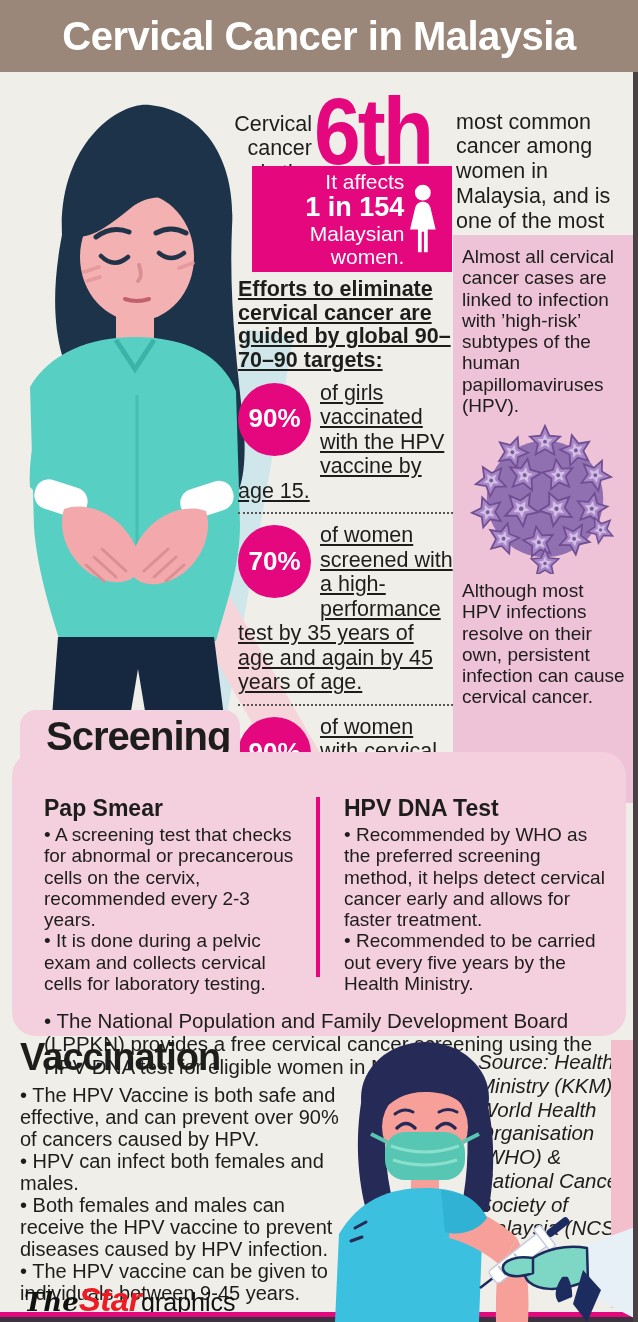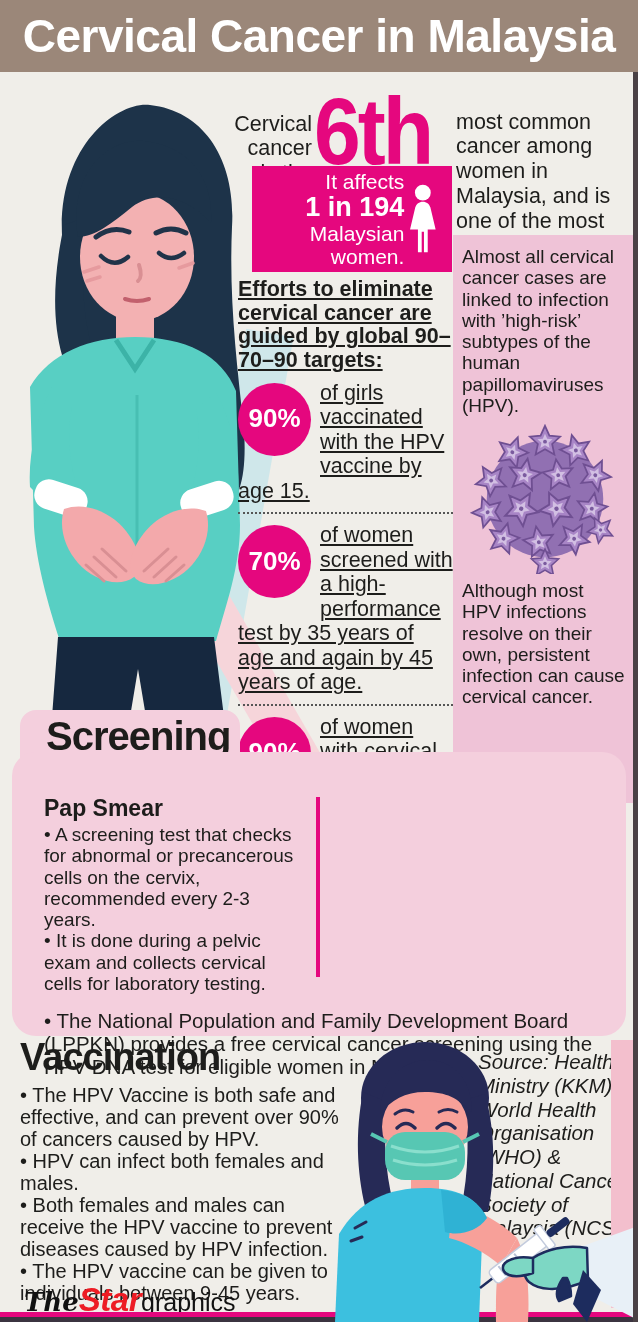--- a/index.html
+++ b/index.html
@@ -7,21 +7,21 @@
   body { background:#888; font-family:"Liberation Sans", sans-serif; }
   .page {
     position:relative; width:638px; height:1322px; margin:0 auto;
     background:#f0eee9; overflow:hidden; color:#1d1d1b;
   }
   
   .masthead {
     position:absolute; top:0; left:0; width:638px; height:72px;
     background:#9b8779; display:flex; align-items:center; justify-content:center;
   }
-  .masthead h1 { margin:0; color:#fff; font-size:46px; font-weight:700; letter-spacing:-0.5px; }
+  .masthead h1 { margin:0; color:#fff; font-size:40px; font-weight:700; letter-spacing:-0.5px; }
 
   
   .ribbon { position:absolute; }
   .ribbon.blue { left:212px; top:330px; width:48px; height:390px; background:#cfe7ea; transform:rotate(10deg); }
   .ribbon.pink { left:222px; top:525px; width:44px; height:280px; background:#f6d5da; transform:rotate(-30deg); }
 
   
   .woman { position:absolute; left:0; top:85px; }
 
   
@@ -136,21 +136,21 @@
     <path d="M58,552 L214,552 L224,632 L146,632 L138,584 L130,632 L52,632 Z" fill="#16283f"></path>
   </svg>
 
   <p class="lead-prefix">Cervical cancer is the</p>
   <span class="rank">6th</span>
   <p class="lead-suffix">most common cancer among women in Malaysia, and is one of the most preventable cancers.</p>
 
   <div class="affects">
     <div class="affects-text">
       <span>It affects</span>
-      <span class="affects-strong">1 in 194</span>
+      <span class="affects-strong">1 in 154</span>
       <span>Malaysian women.</span>
     </div>
     <svg width="46" height="88" viewBox="0 0 50 92" fill="#ffffff" aria-hidden="true">
       <circle cx="25" cy="11" r="10.5"></circle>
       <path d="M25,23 C30,23 33.5,26 35,30.5 L42,60 L31.5,60 L31.5,90 L26.5,90 L26.5,63 L23.5,63 L23.5,90 L18.5,90 L18.5,60 L8,60 L15,30.5 C16.5,26 20,23 25,23 Z"></path>
     </svg>
   </div>
 
   <div class="targets">
     <p class="targets-heading">Efforts to eliminate cervical cancer are guided by global 90–70–90 targets:</p>
@@ -217,20 +217,25 @@
     <h2 class="screen-title">Screening</h2>
   </div>
   <section class="screen-panel">
     <div class="screen-cols">
       <div class="screen-col left">
         <h3>Pap Smear</h3>
         <p>• A screening test that checks for abnormal or precancerous cells on the cervix, recommended every 2-3 years.</p>
         <p>• It is done during a pelvic exam and collects cervical cells for laboratory testing.</p>
       </div>
       <div class="col-divider"></div>
+      <div class="screen-col right">
+        <h3>HPV DNA Test</h3>
+        <p>• Recommended by WHO as the preferred screening method, it helps detect cervical cancer early and allows for faster treatment.</p>
+        <p>• Recommended to be carried out every five years by the Health Ministry.</p>
+      </div>
     </div>
     <p class="screen-note">• The National Population and Family Development Board (LPPKN) provides a free cervical cancer screening using the HPV DNA test for eligible women in Malaysia.</p>
   </section>
 
   <h2 class="vacc-title">Vaccination</h2>
   <div class="vacc-bullets">
     <p>• The HPV Vaccine is both safe and effective, and can prevent over 90% of cancers caused by HPV.</p>
     <p>• HPV can infect both females and males.</p>
     <p>• Both females and males can receive the HPV vaccine to prevent diseases caused by HPV infection.</p>
     <p>• The HPV vaccine can be given to individuals between 9-45 years.</p>

